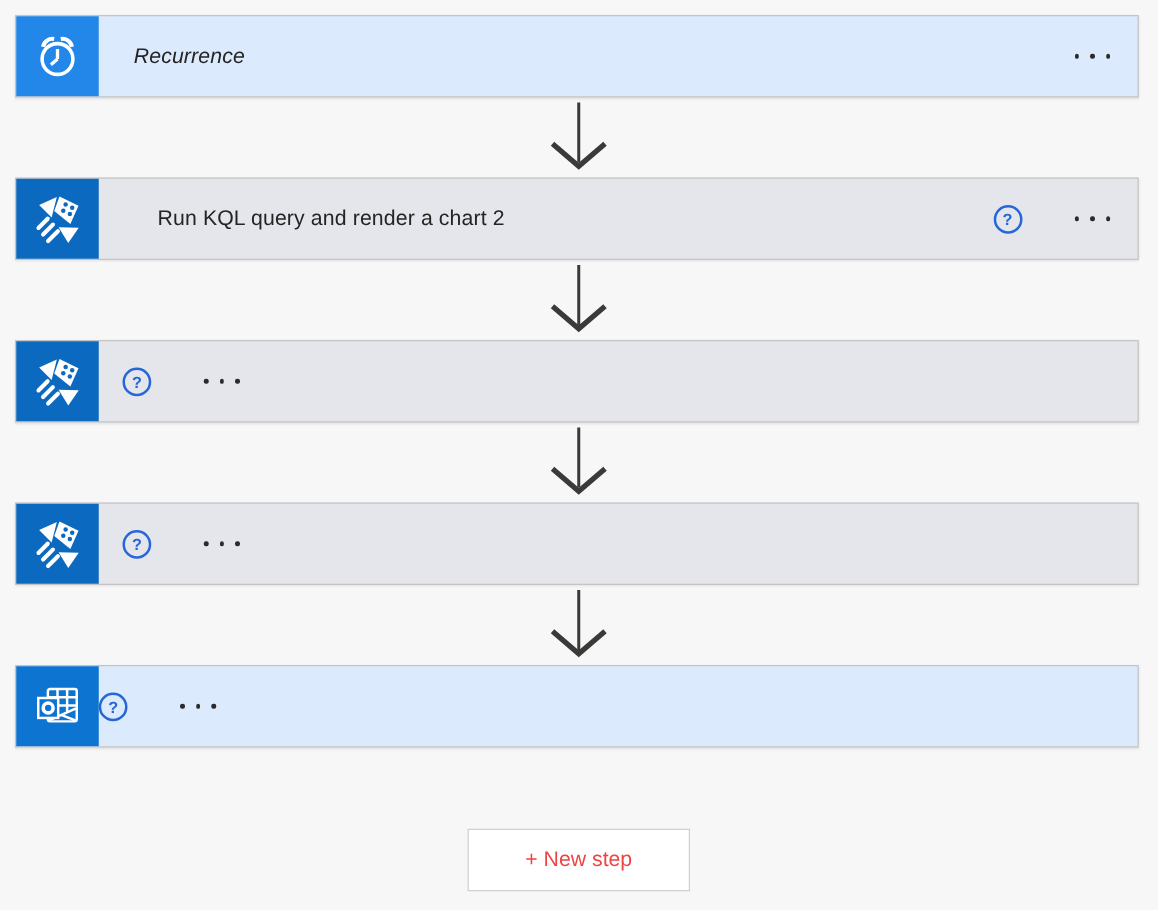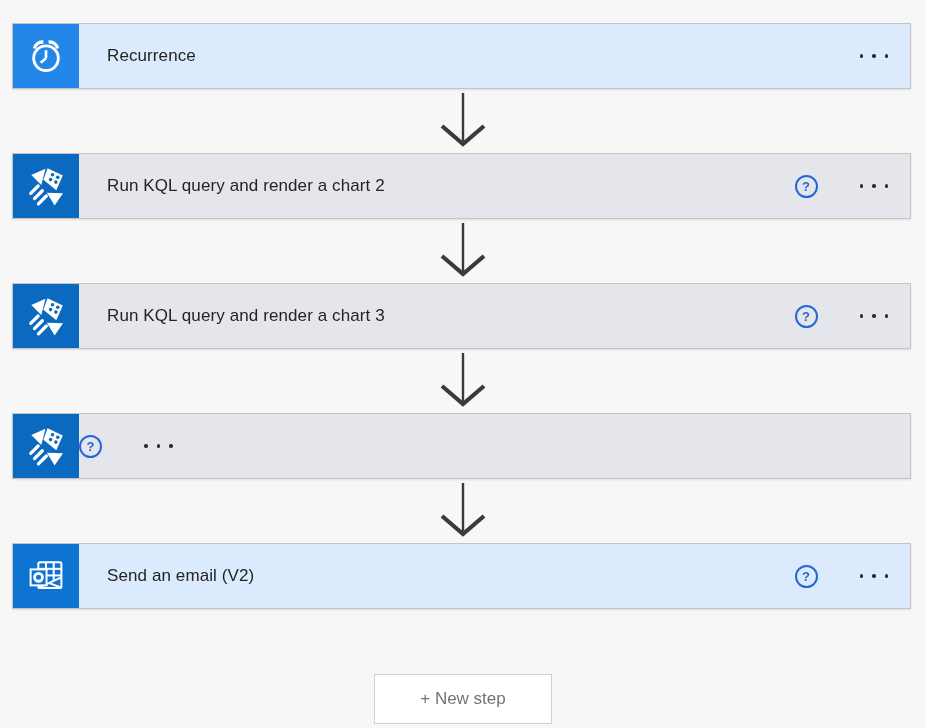--- a/index.html
+++ b/index.html
@@ -14,23 +14,23 @@
   .step-card{
     position:relative;
     margin-left:12px;
     width:899px;height:66px;
     display:flex;align-items:stretch;
     border:1px solid #c6c4c2;
     box-sizing:border-box;
     box-shadow:0 1px 2px rgba(0,0,0,.10);
     cursor:pointer;
   }
-  .step-card.first{margin-top:23px;}
+  .step-card.first{margin-top:12px;font-style:italic;}
   .card-blue{background:#dbeafc;}
-  .card-gray{background:#e4e6ec;}
+  .card-gray{background:#e4e6ec;gap:19px;}
   .icon-tile{
     width:66px;min-width:66px;
     display:flex;align-items:center;justify-content:center;
   }
   .tile-recurrence{background:#2287e8;}
   .tile-adx{background:#0b6abf;}
   .tile-outlook{background:#0e74d1;}
   .step-title{
     flex:1;
     display:flex;align-items:center;
@@ -71,21 +71,21 @@
   .footer-buttons{
     margin-top:65px;
     display:flex;justify-content:center;gap:31px;
   }
   .flat-button{
     min-width:178px;height:50px;
     background:#ffffff;
     border:1px solid #d2d0ce;
     box-sizing:border-box;
     font-family:inherit;
-    font-size:17px;color:#737373;
+    font-size:17px;color:#ef4444;
     display:flex;align-items:center;justify-content:center;
     cursor:pointer;
     padding:0 13px;
   }
 </style>
 </head>
 <body>
 
 <div class="canvas">
 
@@ -165,21 +165,20 @@
         <circle cx="24.4" cy="13.9" r="1.7" fill="#0b6abf"></circle>
         <circle cx="29.4" cy="16.3" r="1.7" fill="#0b6abf"></circle>
         <polygon points="20.8,26.5 36.2,26.9 28.2,38.5" fill="#ffffff"></polygon>
         <g stroke="#ffffff" stroke-width="3.1" stroke-linecap="round">
           <line x1="5.5" y1="27" x2="12.5" y2="20"></line>
           <line x1="9" y1="32" x2="16.5" y2="24.5"></line>
           <line x1="12.8" y1="37" x2="20.3" y2="29.5"></line>
         </g>
       </svg>
     </div>
-    <div class="step-title">Run KQL query and render a chart 3</div>
     <div class="card-actions">
       <div class="help-bubble">
           <span>?</span>
         </div>
       <div class="menu-dots" title="Menu">
         <span class="dot"></span>
           <span class="dot"></span>
           <span class="dot"></span>
       </div>
     </div>
@@ -237,21 +236,20 @@
           <line x1="27" y1="7.5" x2="27" y2="24"></line>
           <line x1="13" y1="13.5" x2="34" y2="13.5"></line>
           <line x1="13" y1="19.5" x2="34" y2="19.5"></line>
           <line x1="13.5" y1="30.5" x2="33.5" y2="21.5"></line>
           <line x1="23" y1="26.5" x2="33.5" y2="30.5"></line>
         </g>
         <rect x="6" y="14" width="14.5" height="14.5" fill="#0e74d1" stroke="#ffffff" stroke-width="1.8"></rect>
         <circle cx="13.2" cy="21.2" r="3.6" fill="none" stroke="#ffffff" stroke-width="2.6"></circle>
       </svg>
     </div>
-    <div class="step-title">Send an email (V2)</div>
     <div class="card-actions">
       <div class="help-bubble">
           <span>?</span>
         </div>
       <div class="menu-dots" title="Menu">
         <span class="dot"></span>
           <span class="dot"></span>
           <span class="dot"></span>
       </div>
     </div>

